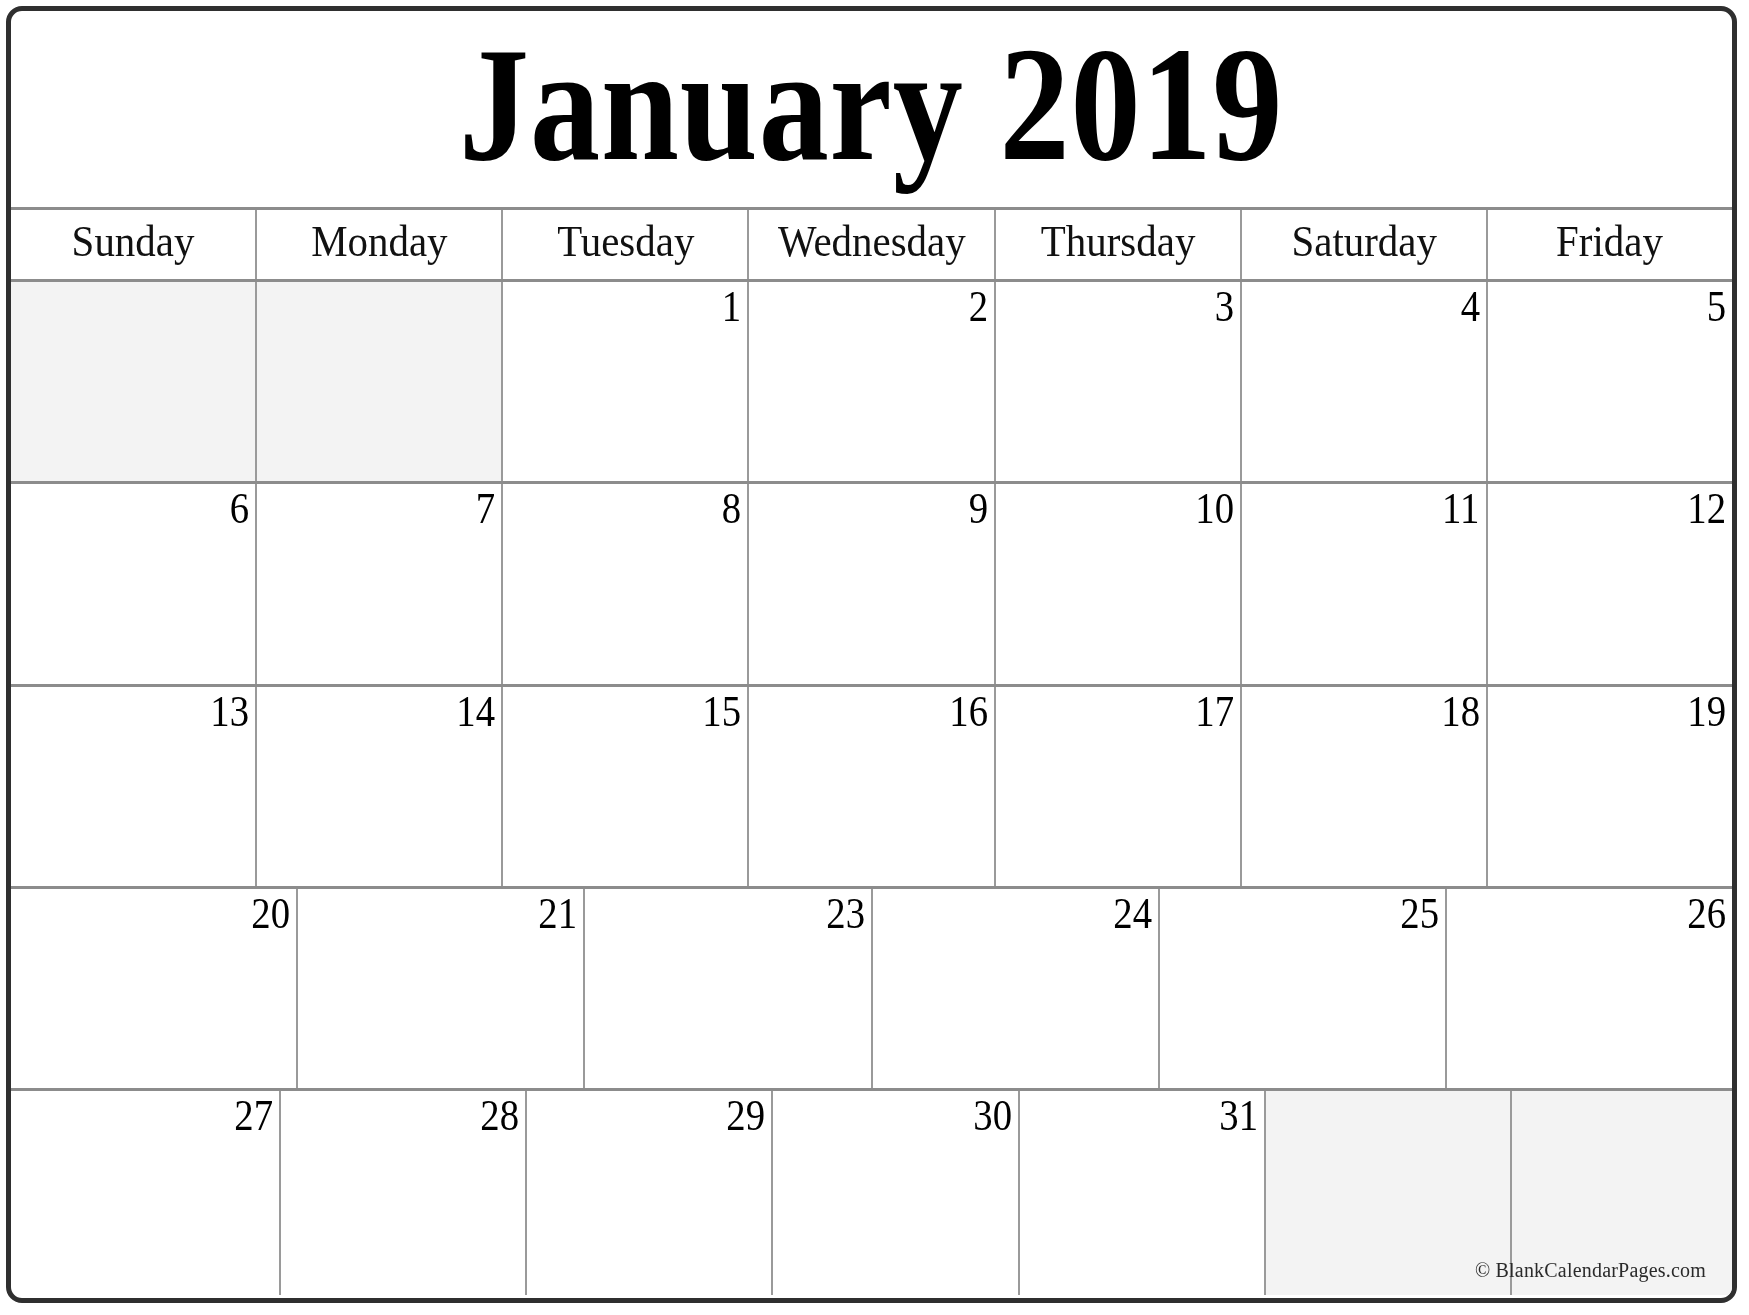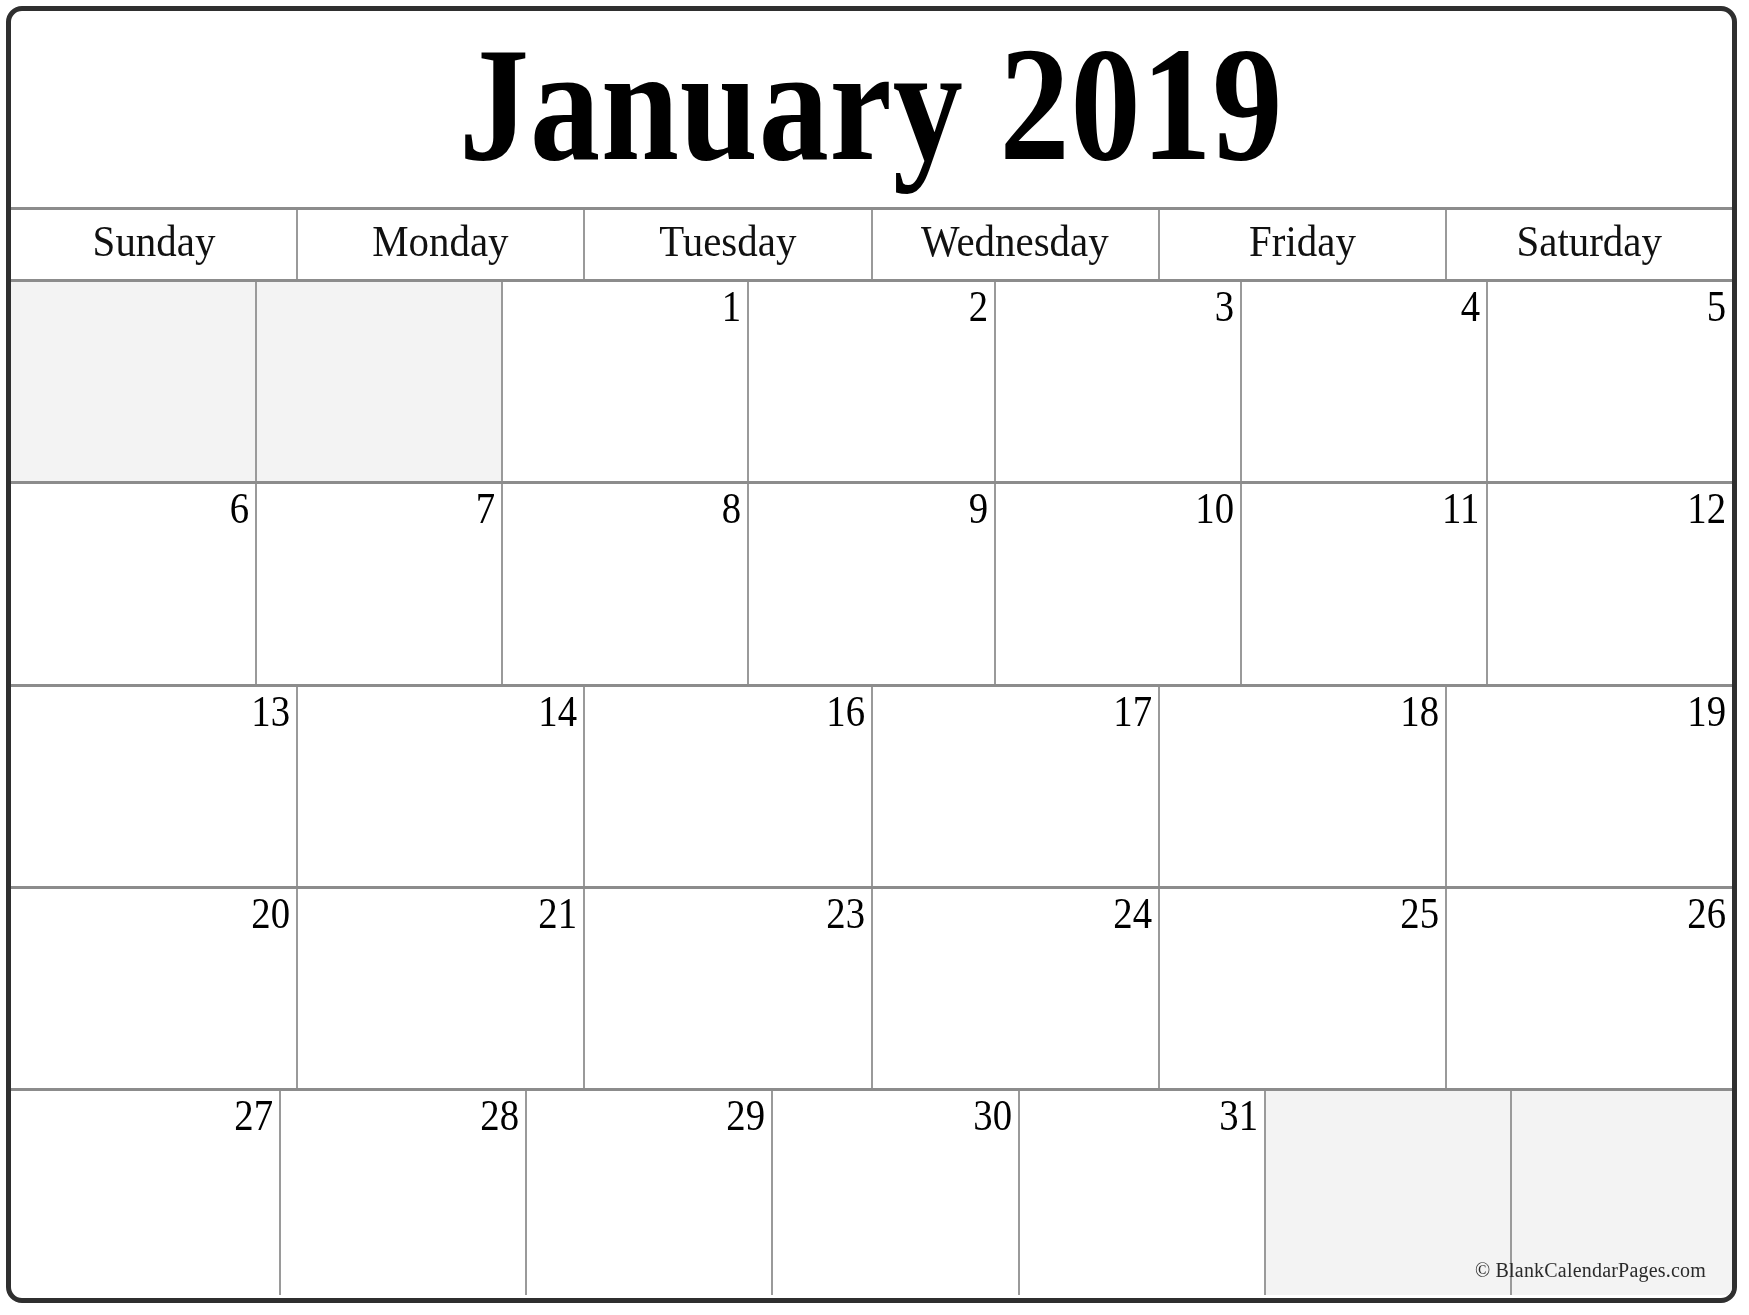--- a/index.html
+++ b/index.html
@@ -151,25 +151,28 @@
       <div class="head-cell">
         <span class="head-label">Monday</span>
       </div>
       <div class="head-cell">
         <span class="head-label">Tuesday</span>
       </div>
       <div class="head-cell">
         <span class="head-label">Wednesday</span>
       </div>
       <div class="head-cell">
+        <span class="head-label">Thursday</span>
+      </div>
+      <div class="head-cell">
+        <span class="head-label">Saturday</span>
+      </div>
+      <div class="head-cell">
         <span class="head-label">Friday</span>
       </div>
-      <div class="head-cell">
-        <span class="head-label">Saturday</span>
-      </div>
     </div>
 
     <div class="week-row day-row">
       <div class="day-cell blank">
           <span class="day-number"></span>
         </div>
       <div class="day-cell blank">
           <span class="day-number"></span>
         </div>
       <div class="day-cell">
@@ -214,20 +217,23 @@
     </div>
 
     <div class="week-row day-row">
       <div class="day-cell">
           <span class="day-number">13</span>
         </div>
       <div class="day-cell">
           <span class="day-number">14</span>
         </div>
       <div class="day-cell">
+          <span class="day-number">15</span>
+        </div>
+      <div class="day-cell">
           <span class="day-number">16</span>
         </div>
       <div class="day-cell">
           <span class="day-number">17</span>
         </div>
       <div class="day-cell">
           <span class="day-number">18</span>
         </div>
       <div class="day-cell">
           <span class="day-number">19</span>

